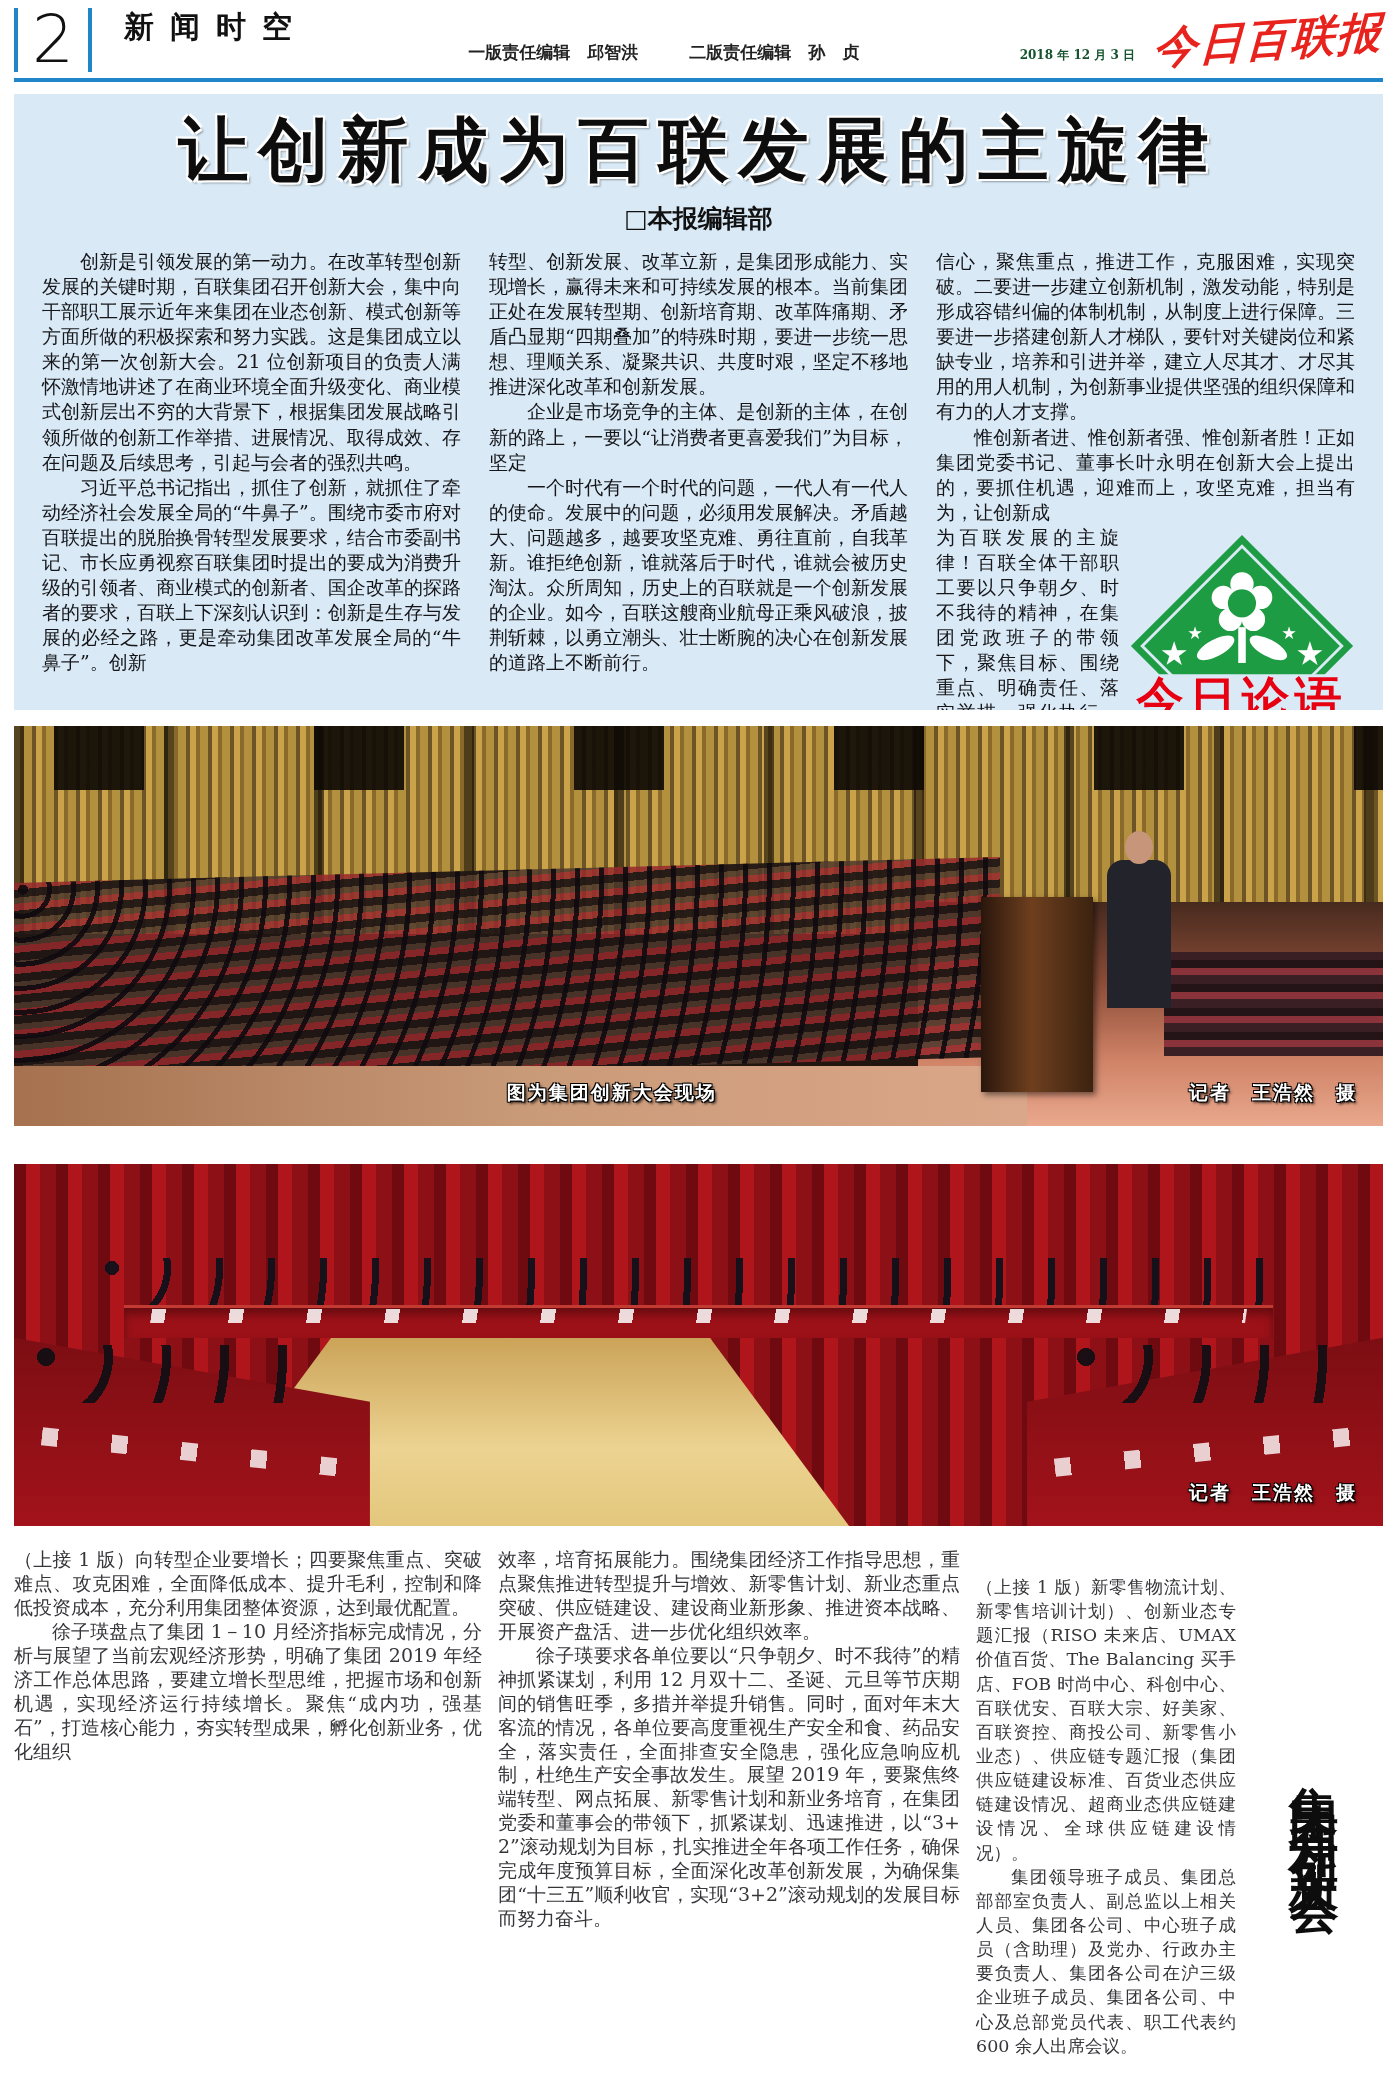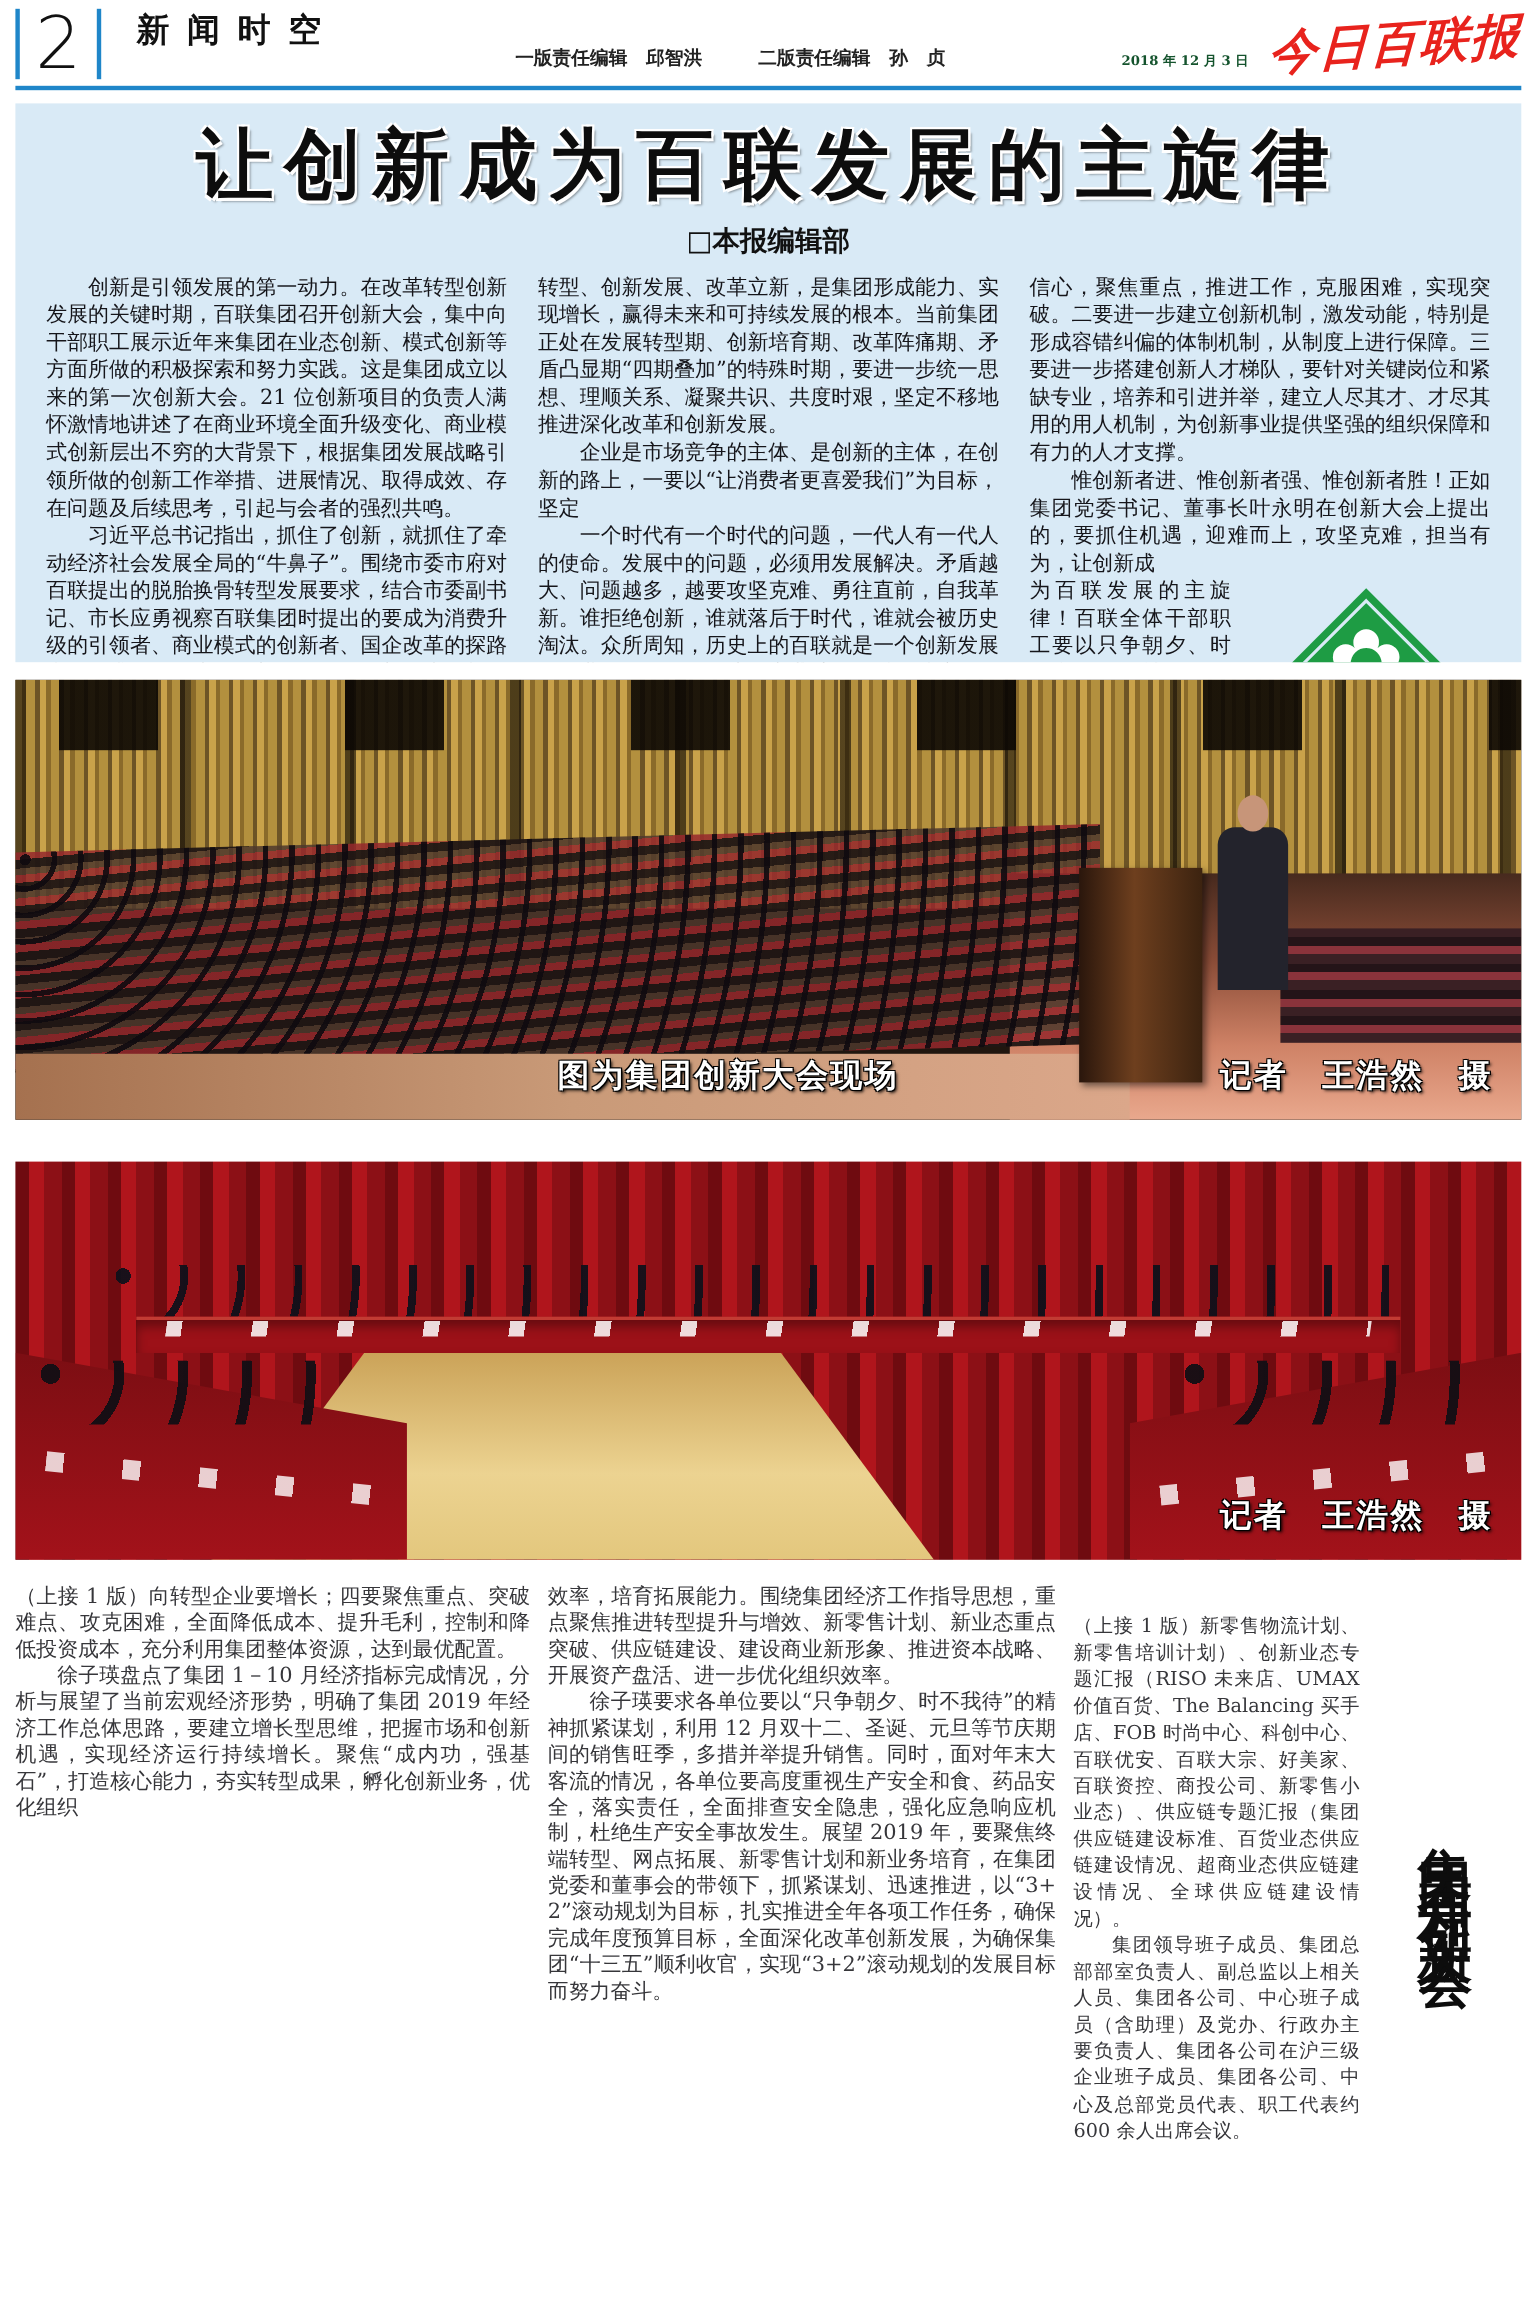--- a/index.html
+++ b/index.html
@@ -10,33 +10,33 @@
   .hdr { display:flex; align-items:flex-end; height:70px; padding-bottom:6px; border-bottom:4px solid #1f86c9; }
   .hdr-left { display:flex; align-items:flex-end; gap:14px; }
   .vbar { width:4px; height:64px; background:#1f86c9; }
   .pagenum { font-family:"DejaVu Sans", sans-serif; font-weight:200; font-size:66px; line-height:0.95; color:#111; }
   .section-name { font-size:30px; letter-spacing:16px; font-weight:bold; color:#111; margin:0 0 24px 18px; white-space:nowrap; }
   .hdr-mid { flex:1; text-align:center; font-size:17px; font-weight:bold; color:#222; margin-bottom:8px; white-space:nowrap; }
   .hdr-date { font-size:12px; font-weight:bold; color:#14532d; margin:0 18px 8px 0; white-space:nowrap; }
   .masthead { font-size:44px; font-weight:bold; font-style:italic; color:#e8231d; transform:rotate(-4deg) skewX(-6deg); letter-spacing:2px; margin-bottom:2px; white-space:nowrap; }
 
   
-  .lead-box { background:#d9eaf6; margin-top:12px; padding:14px 28px 14px 28px; height:508px; overflow:hidden; }
+  .lead-box { background:#d9eaf6; margin-top:12px; padding:14px 28px 14px 28px; height:616px; overflow:hidden; }
   .lead-headline { text-align:center; font-size:70px; font-weight:bold; letter-spacing:10px; color:#0d0d0d; line-height:1.2; text-shadow:2px 2px 0 #fff, -2px -2px 0 #fff, 2px -2px 0 #fff, -2px 2px 0 #fff, 3px 3px 2px rgba(0,0,0,.35); white-space:nowrap; }
   .lead-byline { text-align:center; font-size:25px; font-weight:bold; color:#111; margin:10px 0 14px 0; }
   .lead-cols { display:flex; gap:28px; }
   .lead-col { flex:1; font-size:19px; line-height:1.32; color:#15151a; text-align:justify; word-break:break-all; }
   .lead-col p { text-indent:2em; margin:0; }
   .lead-col p.noindent { text-indent:0; }
   .badge-wrap { float:right; width:226px; height:226px; margin:8px 0 2px 10px; }
   .badge-wrap svg { display:block; width:100%; height:100%; }
 
   
   .photo { position:relative; width:1369px; overflow:hidden; }
-  .caption, .credit { position:absolute; bottom:20px; font-size:29px; font-weight:bold; color:#fff; letter-spacing:2px; text-shadow:-1px -1px 0 #000,1px -1px 0 #000,-1px 1px 0 #000,1px 1px 0 #000,2px 2px 3px #000; white-space:nowrap;font-family:Liberation Serif, serif; }
+  .caption, .credit { position:absolute; bottom:20px; font-size:19px; font-weight:bold; color:#fff; letter-spacing:2px; text-shadow:-1px -1px 0 #000,1px -1px 0 #000,-1px 1px 0 #000,1px 1px 0 #000,2px 2px 3px #000; white-space:nowrap;font-family:Liberation Serif, serif; }
   .caption { left:36%; }
   .credit { right:26px; }
 
   #photo1 { height:400px; background:#20160f; margin-top:16px; }
   .p1-wall { position:absolute; left:0; right:0; top:0; height:52%;
     background:
       repeating-linear-gradient(90deg, rgba(10,6,2,.6) 0 10px, rgba(0,0,0,0) 10px 150px),
       repeating-linear-gradient(90deg,#c9a24a 0 6px,#8a6a2a 6px 10px,#b3903e 10px 18px,#6d5426 18px 22px); }
   .p1-doors { position:absolute; left:0; right:0; top:0; height:16%;
     background:repeating-linear-gradient(90deg, rgba(12,8,4,.9) 40px 130px, rgba(0,0,0,0) 130px 300px); }

